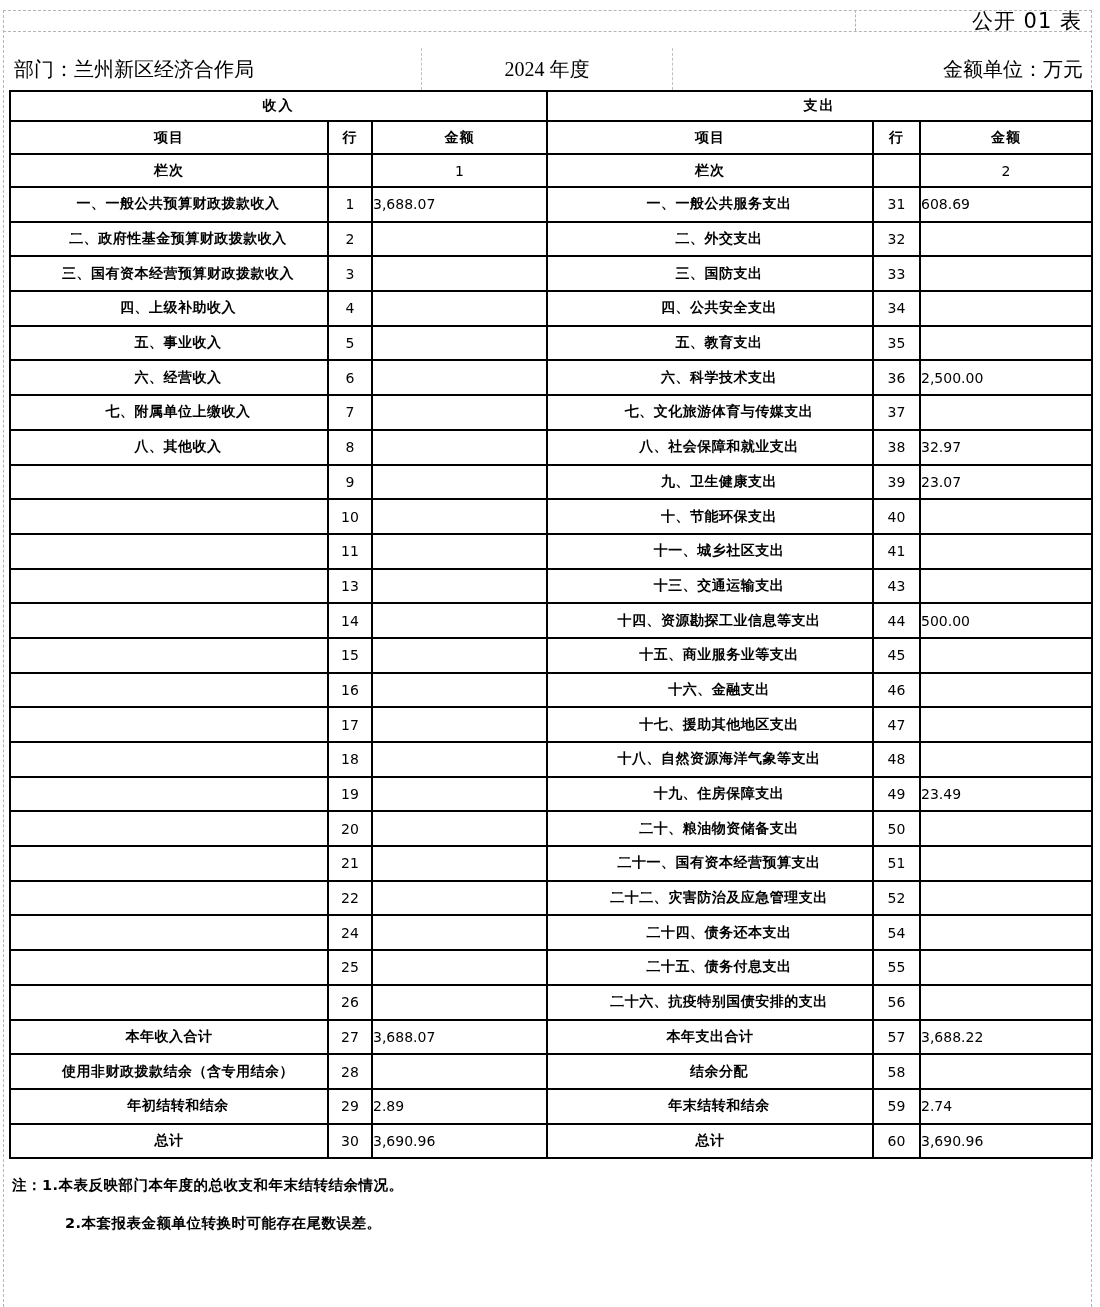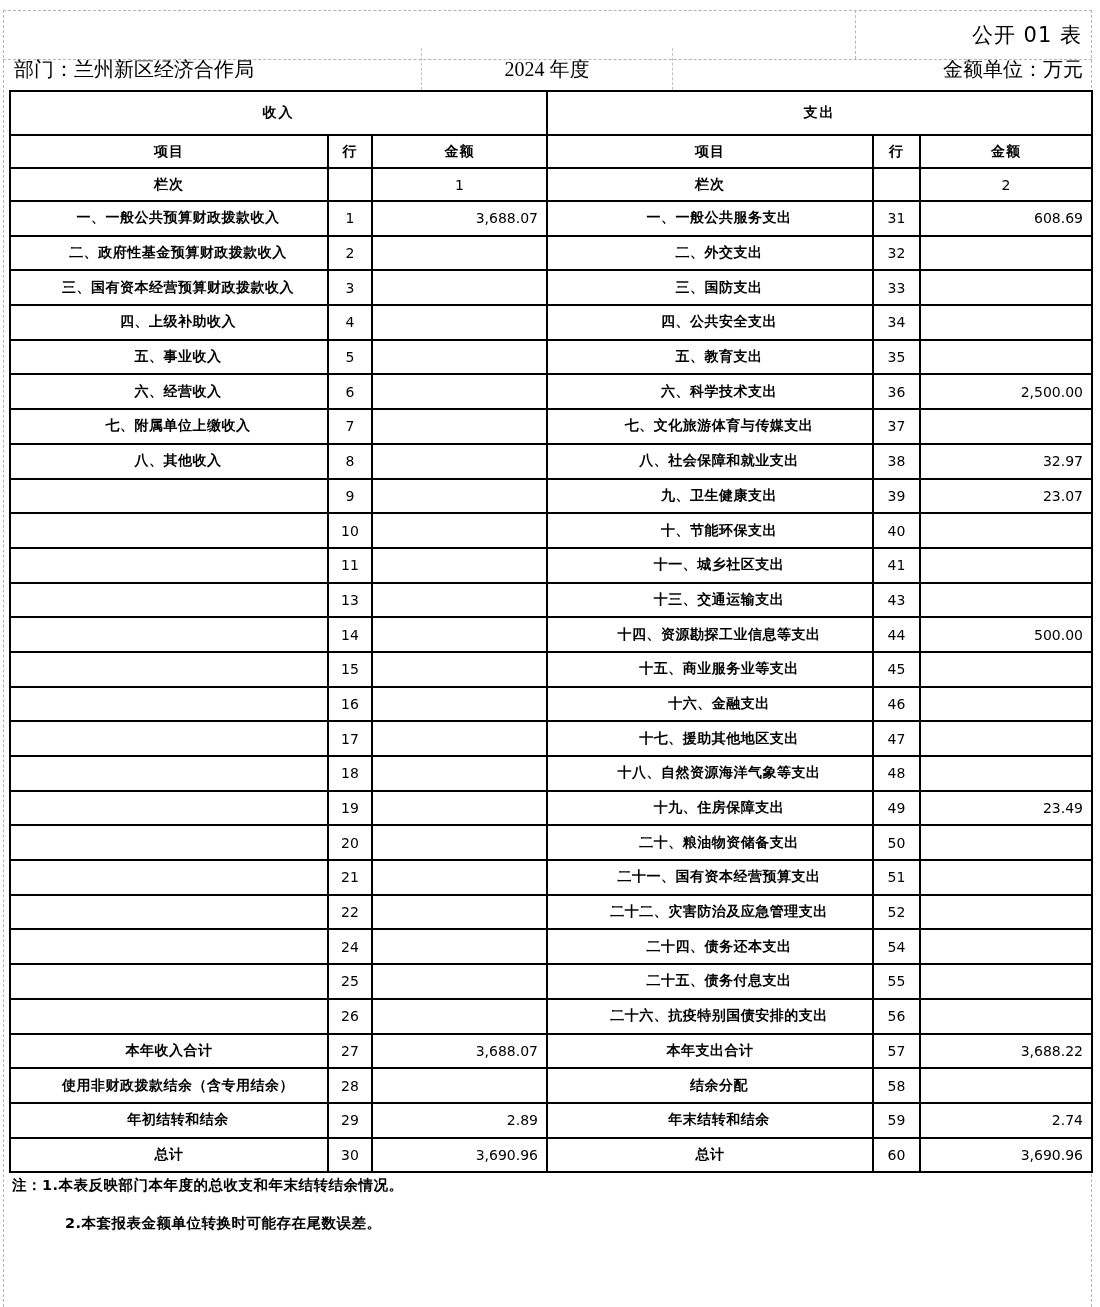--- a/index.html
+++ b/index.html
@@ -13,21 +13,21 @@
 
   
   .print-frame {
     position:absolute; left:3px; top:10px; width:1089px; height:1297px;
     border-left:1px dashed #b5b5b5; border-right:1px dashed #b5b5b5;
     border-top:1px dashed #b5b5b5;
   }
 
   
   .title-row {
-    position:absolute; left:3px; top:10px; width:1089px; height:50px;
+    position:absolute; left:3px; top:10px; width:1089px; height:22px;
     border-bottom:1px dashed #b5b5b5;
   }
   .title-cell {
     position:absolute; right:0; top:0; width:237px; height:100%;
     border-left:1px dashed #b5b5b5;
     display:flex; align-items:center; justify-content:flex-end;
     padding-right:10px; font-size:21px; letter-spacing:1px;
   }
   .meta-row {
     position:absolute; left:3px; top:48px; width:1089px; height:42px;
@@ -41,29 +41,29 @@
   
   table.main {
     position:absolute; left:9px; top:90px; width:1082px;
     border-collapse:collapse; table-layout:fixed;
     font-size:14px;
   }
   table.main th, table.main td {
     border:2px solid #000; overflow:hidden; white-space:nowrap;
     vertical-align:middle;
   }
-  tr.band-row th { height:44px; font-weight:bold; text-align:center; letter-spacing:2px; }
+  tr.band-row th { height:30px; font-weight:bold; text-align:center; letter-spacing:2px; }
   tr.colhead-row th { height:33px; font-weight:bold; text-align:center; letter-spacing:1px; }
   tr.lanci-row td { height:33px; text-align:center; }
   tr.lanci-row td.lanci { font-weight:bold; letter-spacing:1px; }
   tbody.data tr { height:34.7px; }
   td.item { text-align:center; padding-left:18px; font-weight:bold; letter-spacing:0.5px; }
   td.item.total { text-align:center; padding-left:0; }
   td.rowno { text-align:center; font-weight:normal; }
-  td.amount { text-align:right; padding-right:8px; font-weight:normal; }
+  td.amount { text-align:left; padding-right:8px; font-weight:normal; }
 
   
   .notes {
     position:absolute; left:12px; top:1176px;
     font-size:14.5px; font-weight:bold; letter-spacing:0.5px;
   }
   .note-line1 { }
   .note-line2 { margin-top:19px; margin-left:53px; }
 </style>
 </head>

